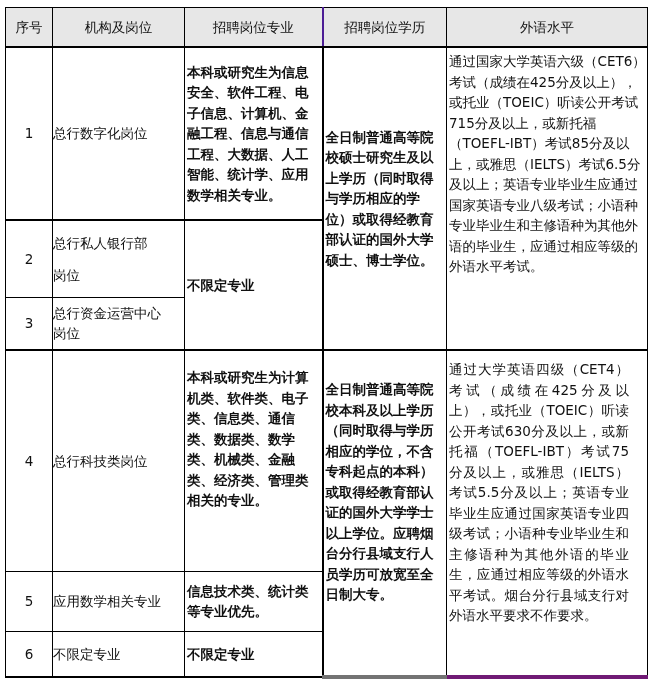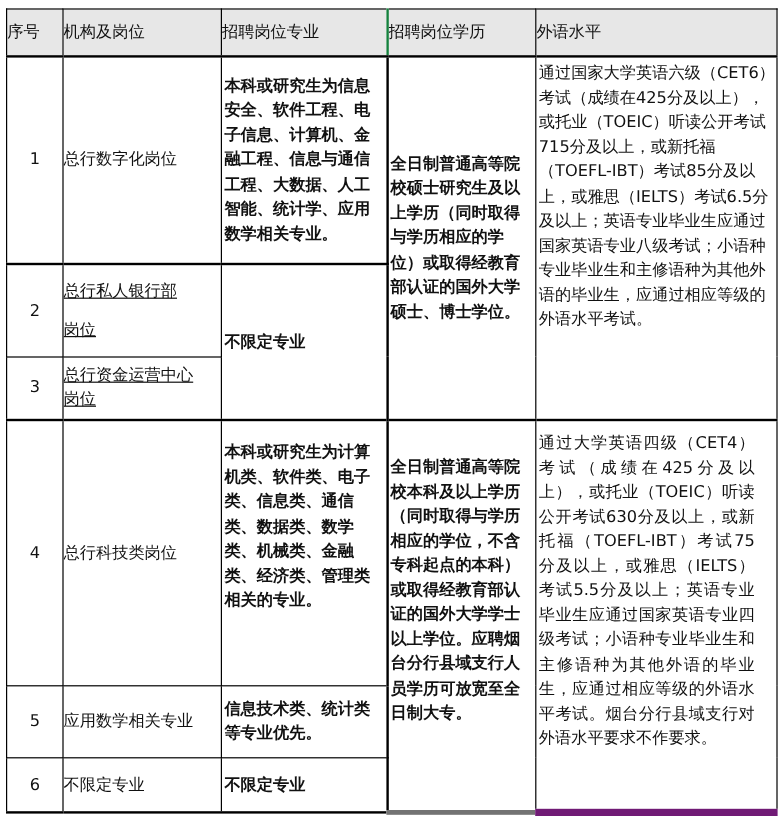--- a/index.html
+++ b/index.html
@@ -2,29 +2,29 @@
 <html><head>
 <meta charset="utf-8">
 <style>
   html, body { margin: 0; padding: 0; background: #ffffff; }
   body { width: 652px; height: 684px; position: relative; overflow: hidden;
          font-family: "DejaVu Sans", "Liberation Sans", sans-serif; color: #111; }
   table { position: absolute; left: 5px; top: 7px; border-collapse: collapse;
           table-layout: fixed; width: 642px; }
   td, th { border: 1px solid #000; padding: 0; font-weight: normal; font-size: 13.5px;
            line-height: 20.5px; vertical-align: middle; overflow: hidden; }
-  th { background: #e7e7e7; height: 38px; text-align: left; border-bottom: 2px solid #000; }
+  th { background: #e7e7e7; height: 38px; text-align: center; border-bottom: 2px solid #000; }
   .c-idx { text-align: center; }
   .c-org { text-align: left; }
-  .c-org span { display: block; text-decoration: underline; }
+  .c-org span { display: block; }
   .c-major { text-align: left; padding-left: 2px; font-weight: bold; }
   .c-edu { text-align: left; padding-left: 2px; border-left: 2px solid #000; border-right: 1px solid #000; font-weight: bold; }
   .c-lang { text-align: left; padding-left: 2px; vertical-align: top; margin-left: 18px; }
   .c-lang.justify { text-align: justify; text-align-last: left; }
-  .thick-left { border-left: 2px solid #15803d; }
+  .thick-left { border-left: 2px solid #4c1d95; }
   .grp-sep td { border-top: 2px solid #000; }
   .row-outer-bottom td { border-bottom: 2px solid #000; }
   .lang-top { padding-top: 3px; }
 </style>
 </head>
 <body>
 
 <table>
   <colgroup>
     <col style="width:47px">
@@ -65,21 +65,21 @@
         <span>总行资金运营中心</span>
         <span>岗位</span>
       </td>
     </tr>
 
     <tr class="grp-sep" style="height:221px">
       <td class="c-idx">4</td>
       <td class="c-org">总行科技类岗位</td>
       <td class="c-major" style="border-right:2px solid #000;vertical-align:top;padding-top:16px">本科或研究生为计算机类、软件类、电子类、信息类、通信类、数据类、数学类、机械类、金融类、经济类、管理类相关的专业。</td>
       <td class="c-edu" rowspan="3" style="vertical-align:top;padding-top:28px;border-bottom:4px solid #737373">全日制普通高等院校本科及以上学历（同时取得与学历相应的学位，不含专科起点的本科）或取得经教育部认证的国外大学学士以上学位。应聘烟台分行县域支行人员学历可放宽至全日制大专。</td>
-      <td class="c-lang justify" rowspan="3" style="padding-top:8px;padding-right:18px;border-bottom:6px solid #701a75">通过大学英语四级（CET4）考试（成绩在425分及以上），或托业（TOEIC）听读公开考试630分及以上，或新托福（TOEFL-IBT）考试75分及以上，或雅思（IELTS）考试5.5分及以上；英语专业毕业生应通过国家英语专业四级考试；小语种专业毕业生和主修语种为其他外语的毕业生，应通过相应等级的外语水平考试。烟台分行县域支行对外语水平要求不作要求。</td>
+      <td class="c-lang justify" rowspan="3" style="padding-top:8px;padding-right:18px;border-bottom:4px solid #701a75">通过大学英语四级（CET4）考试（成绩在425分及以上），或托业（TOEIC）听读公开考试630分及以上，或新托福（TOEFL-IBT）考试75分及以上，或雅思（IELTS）考试5.5分及以上；英语专业毕业生应通过国家英语专业四级考试；小语种专业毕业生和主修语种为其他外语的毕业生，应通过相应等级的外语水平考试。烟台分行县域支行对外语水平要求不作要求。</td>
     </tr>
     <tr style="height:60px">
       <td class="c-idx">5</td>
       <td class="c-org">应用数学相关专业</td>
       <td class="c-major" style="border-right:2px solid #000">信息技术类、统计类等专业优先。</td>
     </tr>
     <tr class="row-outer-bottom" style="height:46px">
       <td class="c-idx">6</td>
       <td class="c-org">不限定专业</td>
       <td class="c-major" style="border-right:2px solid #000">不限定专业</td>

